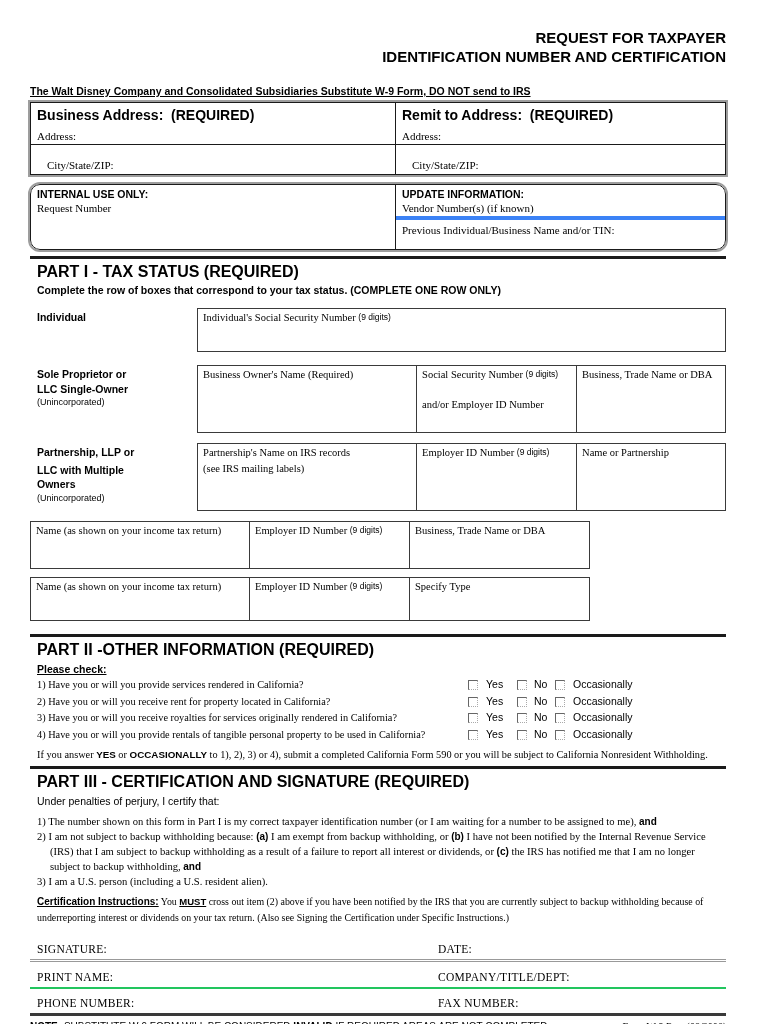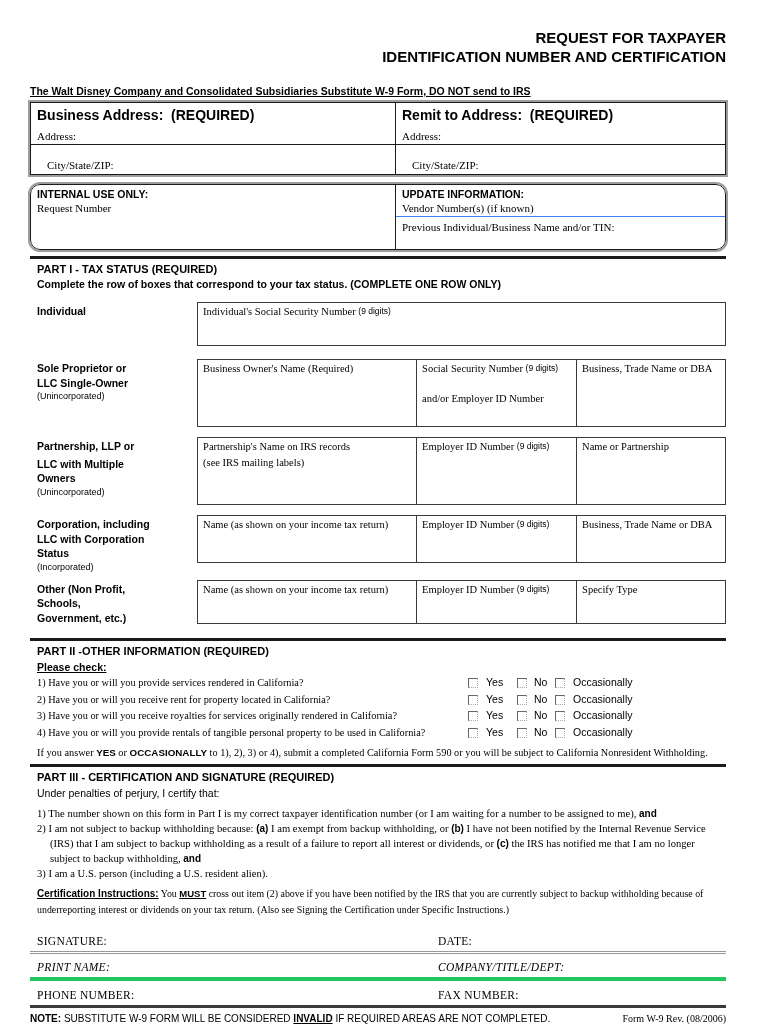--- a/index.html
+++ b/index.html
@@ -27,26 +27,26 @@
   .addr-label { position:absolute; left:6px; bottom:2px; font-size:11px; }
   .addr-bottom { height:29px; position:relative; }
   .city-label { position:absolute; left:16px; bottom:3px; font-size:11px; }
 
   .internal-table { margin-top:9px; height:66px;border-radius:10px; }
   .int-cell { position:relative; padding:3px 6px; }
   .int-cell.first { border-right:1.5px solid #1a1a1a; padding:3px 6px; }
   .int-head { font-family:"Liberation Sans",sans-serif; font-weight:700; font-size:10.5px; }
   .int-sub { font-size:11px; margin-top:2px; }
   .upd-cell { padding:0; }
-  .upd-top { border-bottom:1px solid #3b82f6; padding:3px 6px 2px 6px; }
+  .upd-top { border-bottom:4px solid #3b82f6; padding:3px 6px 2px 6px; }
   .upd-bottom { padding:2px 6px; }
 
   
   .rule { height:3px; background:#1a1a1a; }
-  .part-heading { font-family:"Liberation Sans",sans-serif; font-weight:700; font-size:11px;
+  .part-heading { font-family:"Liberation Sans",sans-serif; font-weight:700; font-size:16px;
                   margin:4px 0 0 7px; }
   .part-sub { font-family:"Liberation Sans",sans-serif; font-weight:700; font-size:10.5px;
               margin:3px 0 0 7px; }
 
   
   .tax-rows { margin-top:12px; }
   .tax-row { display:flex;gap:38px; }
   .mb13 { margin-bottom:13px; } .mb10 { margin-bottom:10px; } .mb8 { margin-bottom:8px; }
   .tax-label { width:136px; padding:2px 4px 0 7px; }
   .tax-label .l { font-family:"Liberation Sans",sans-serif; font-weight:700; font-size:10.5px;
@@ -87,21 +87,21 @@
   .cert-instr { margin:5px 0 0 7px; font-size:9.9px; line-height:16px; }
   .cert-label { font-family:"Liberation Sans",sans-serif; font-weight:700; font-size:10px;
                 text-decoration:underline; }
   .must { font-family:"Liberation Sans",sans-serif; font-weight:700; font-size:9.5px;
           text-decoration:underline; }
 
   
   .sig-block { margin-top:9px; }
   .sig-row { position:relative; height:27px; }
   .sig-1 { border-bottom:3px double #999; }
-  .sig-2 { border-bottom:4px solid #22c55e;font-style:italic; }
+  .sig-2 { border-bottom:2px solid #22c55e; }
   .sig-3 { border-bottom:3px solid #3a3a3a; }
   .sig-left { position:absolute; left:7px; bottom:4px; font-size:11.5px; letter-spacing:0.3px; }
   .sig-right { position:absolute; left:408px; bottom:4px; font-size:11.5px; letter-spacing:0.3px; }
 
   .note-row { display:flex; justify-content:space-between; align-items:baseline; margin-top:5px; }
   .note-left { font-family:"Liberation Sans",sans-serif; font-size:10px; }
   .note-b { font-weight:700; }
   .note-inv { font-weight:700; text-decoration:underline; }
   .note-right { font-size:10px; }
 </style>
@@ -205,43 +205,34 @@
         <div class="tax-cell">
           <span>Employer ID Number </span><span class="digits">(9 digits)</span>
         </div>
         <div class="tax-cell">
           <span>Name or Partnership</span>
         </div>
       </div>
     </div>
 
     <div class="tax-row mb8">
-      <div class="tax-label">
-        <div class="l">Corporation, including</div>
-        <div class="l">LLC with Corporation Status</div>
-        <div class="n">(Incorporated)</div>
-      </div>
       <div class="tax-box cols-3 h48">
         <div class="tax-cell">
           <span>Name (as shown on your income tax return)</span>
         </div>
         <div class="tax-cell">
           <span>Employer ID Number </span><span class="digits">(9 digits)</span>
         </div>
         <div class="tax-cell">
           <span>Business, Trade Name or DBA</span>
         </div>
       </div>
     </div>
 
     <div class="tax-row">
-      <div class="tax-label">
-        <div class="l">Other (Non Profit, Schools,</div>
-        <div class="l">Government, etc.)</div>
-      </div>
       <div class="tax-box cols-3 h44">
         <div class="tax-cell">
           <span>Name (as shown on your income tax return)</span>
         </div>
         <div class="tax-cell">
           <span>Employer ID Number </span><span class="digits">(9 digits)</span>
         </div>
         <div class="tax-cell">
           <span>Specify Type</span>
         </div>

